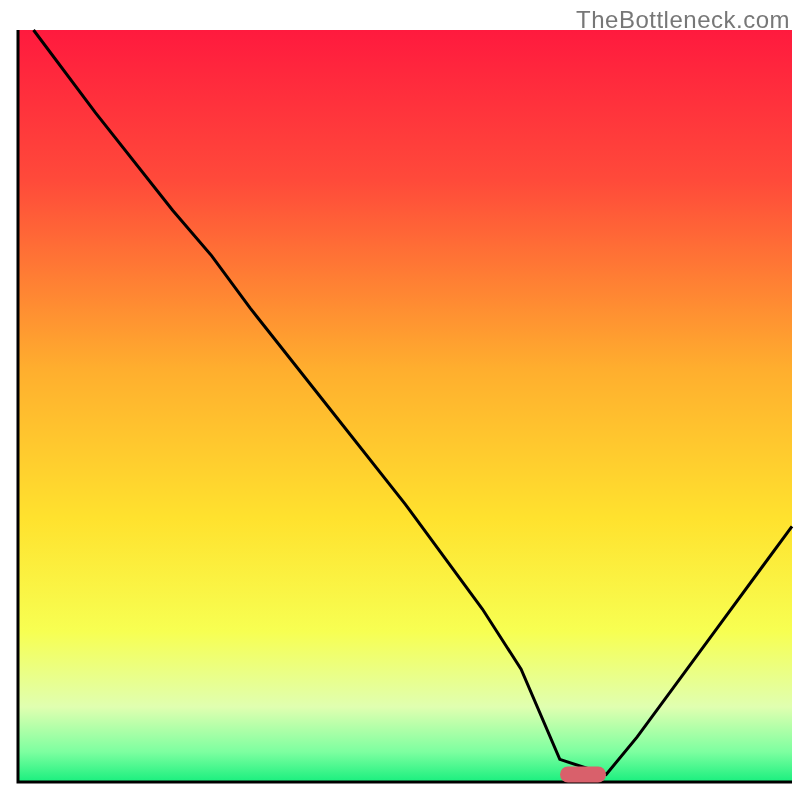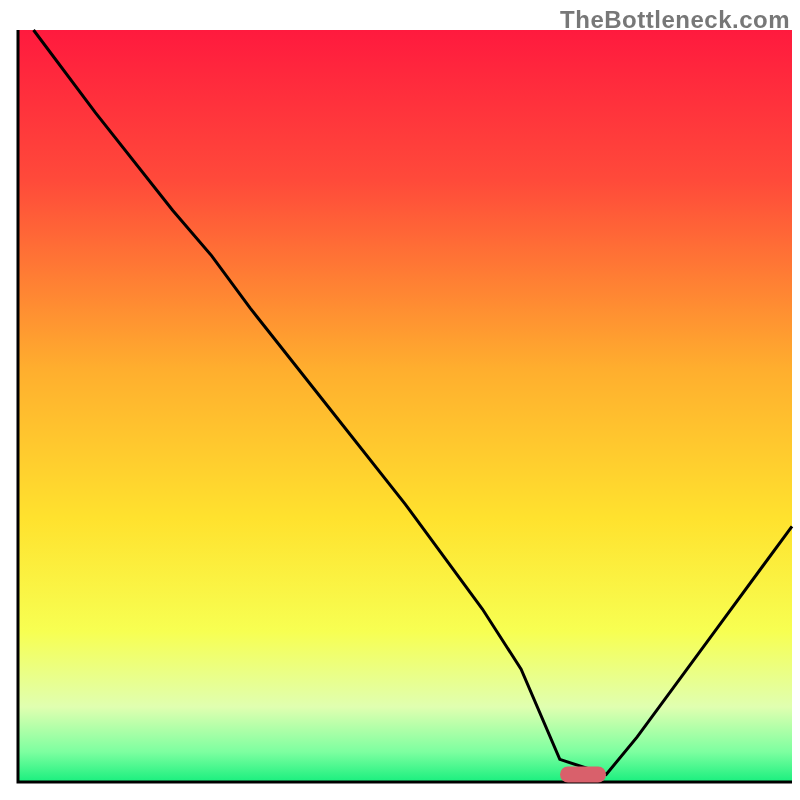--- a/index.html
+++ b/index.html
@@ -1,17 +1,17 @@
 <!DOCTYPE html>
 <html><head>
 <meta charset="utf-8">
 <style>
   html,body{margin:0;padding:0;width:800px;height:800px;background:#fff;font-family:Arial,Helvetica,sans-serif}
   .chart-wrap{position:relative;width:800px;height:800px}
-  .watermark{position:absolute;top:6px;right:10px;font-size:24px;font-weight:bold;color:#777;letter-spacing:0.5px}
+  .watermark{position:absolute;top:6px;right:10px;font-size:24px;font-weight:normal;color:#777;letter-spacing:0.5px}
   svg{display:block}
 </style>
 </head>
 <body>
 
 <div class="chart-wrap">
   <div class="watermark">TheBottleneck.com</div>
   <svg id="chart-svg" width="800" height="800" viewBox="0 0 800 800">
     <defs>
       <linearGradient id="bg-grad" x1="0" y1="0" x2="0" y2="1">

